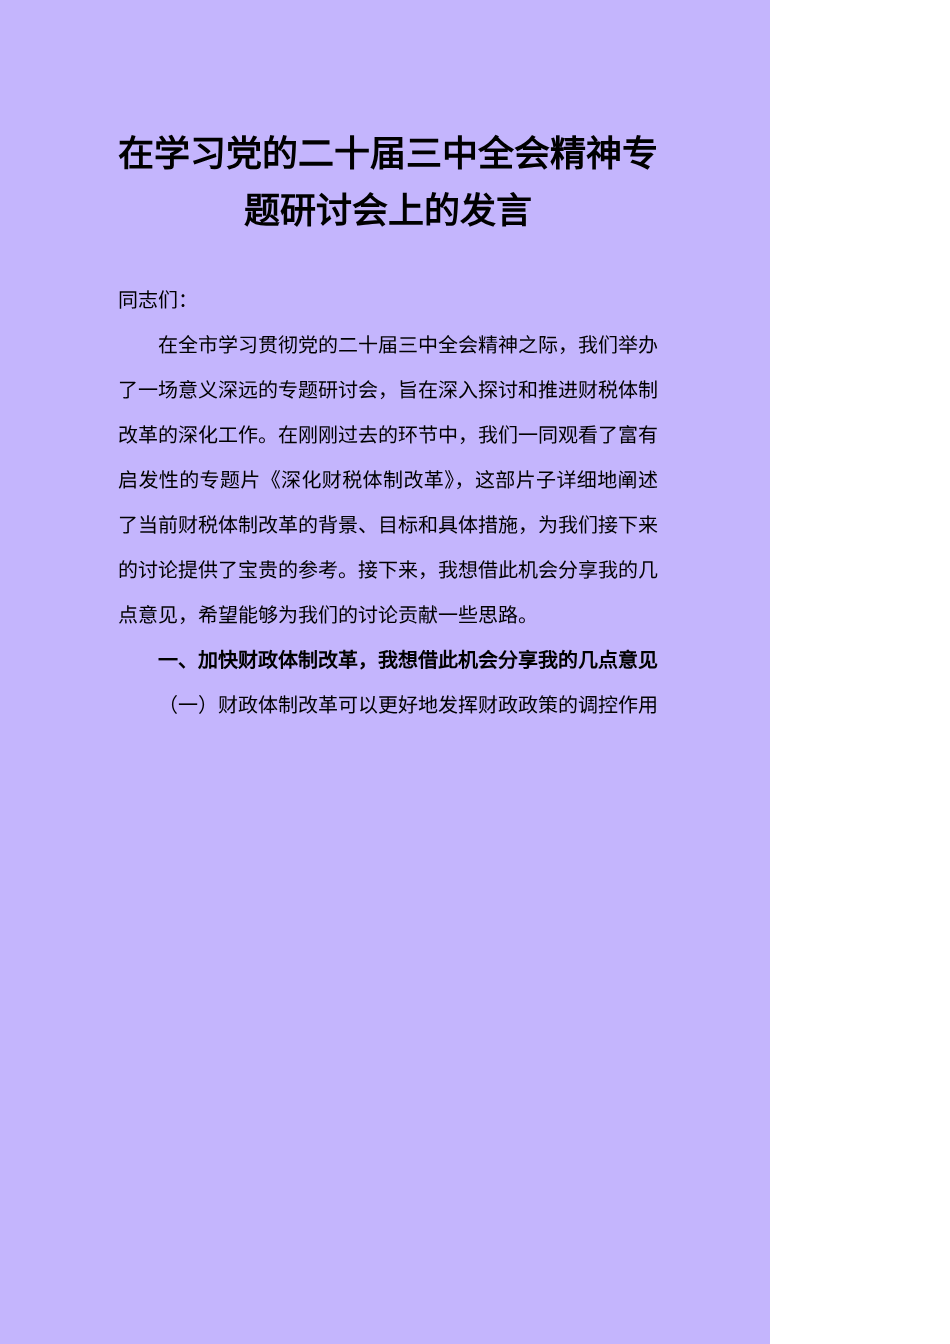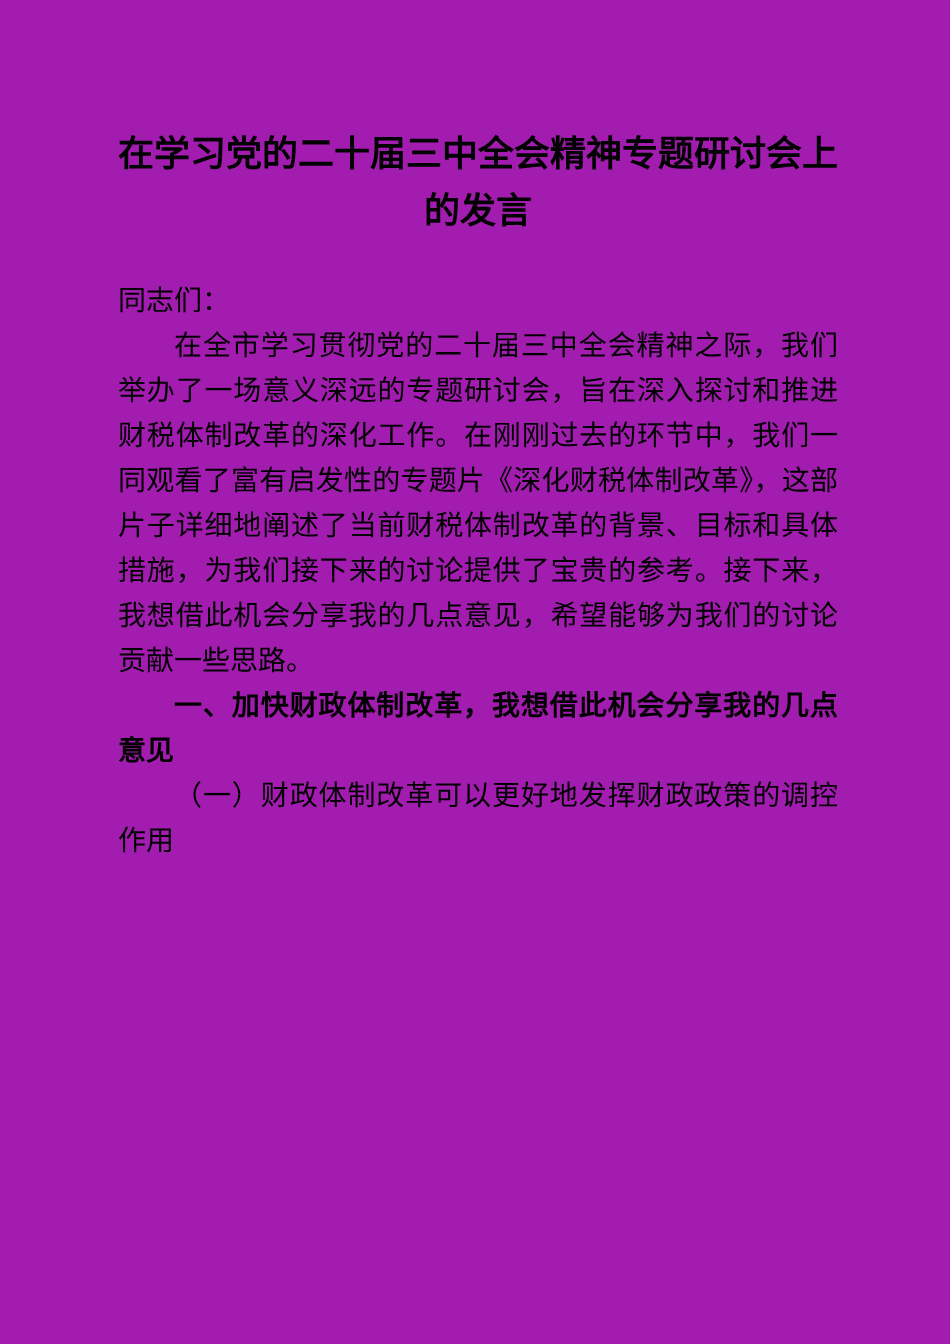--- a/index.html
+++ b/index.html
@@ -8,38 +8,38 @@
     background: #ffffff;
   }
   body {
     width: 950px;
     height: 1344px;
     overflow: hidden;
     color: #000000;
   }
   .page {
     box-sizing: border-box;
-    width: 950px;
+    width: 770px;
     height: 1344px;
-    background: #a21caf;
+    background: #c4b5fd;
     padding: 126px 112px 0 118px;
   }
   .doc-title {
     font-family: "Liberation Serif", "DejaVu Serif", serif;
     font-weight: bold;
     font-size: 36px;
     line-height: 57px;
     text-align: center;
     letter-spacing: 0;
     margin: 0 0 38px 0;
     color: #000000;
   }
   .doc-body {
     font-family: "Liberation Serif", "DejaVu Serif", serif;
-    font-size: 28px;
+    font-size: 20px;
     line-height: 45px;
     text-align: justify;
     text-justify: inter-ideograph;
     color: #000000;
   }
   .doc-body p {
     margin: 0;
     padding: 0;
   }
   .salutation {

